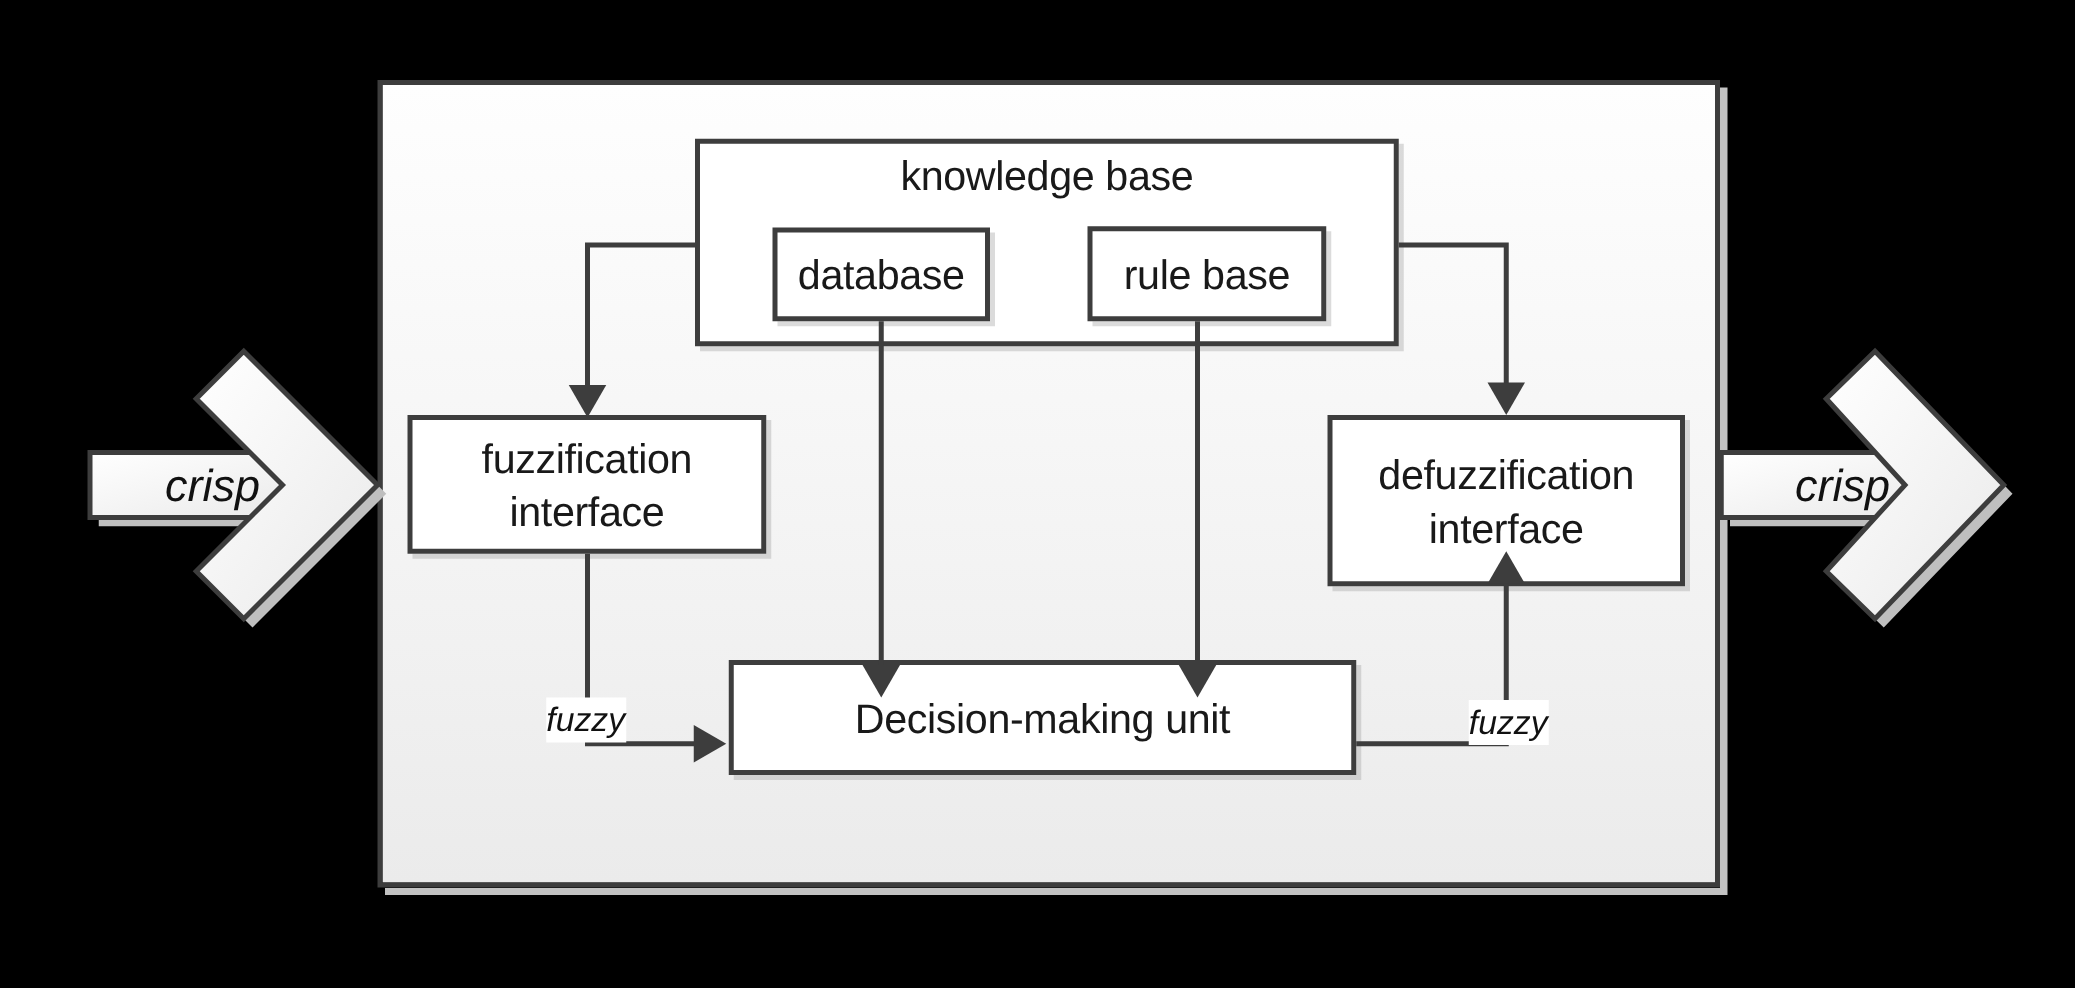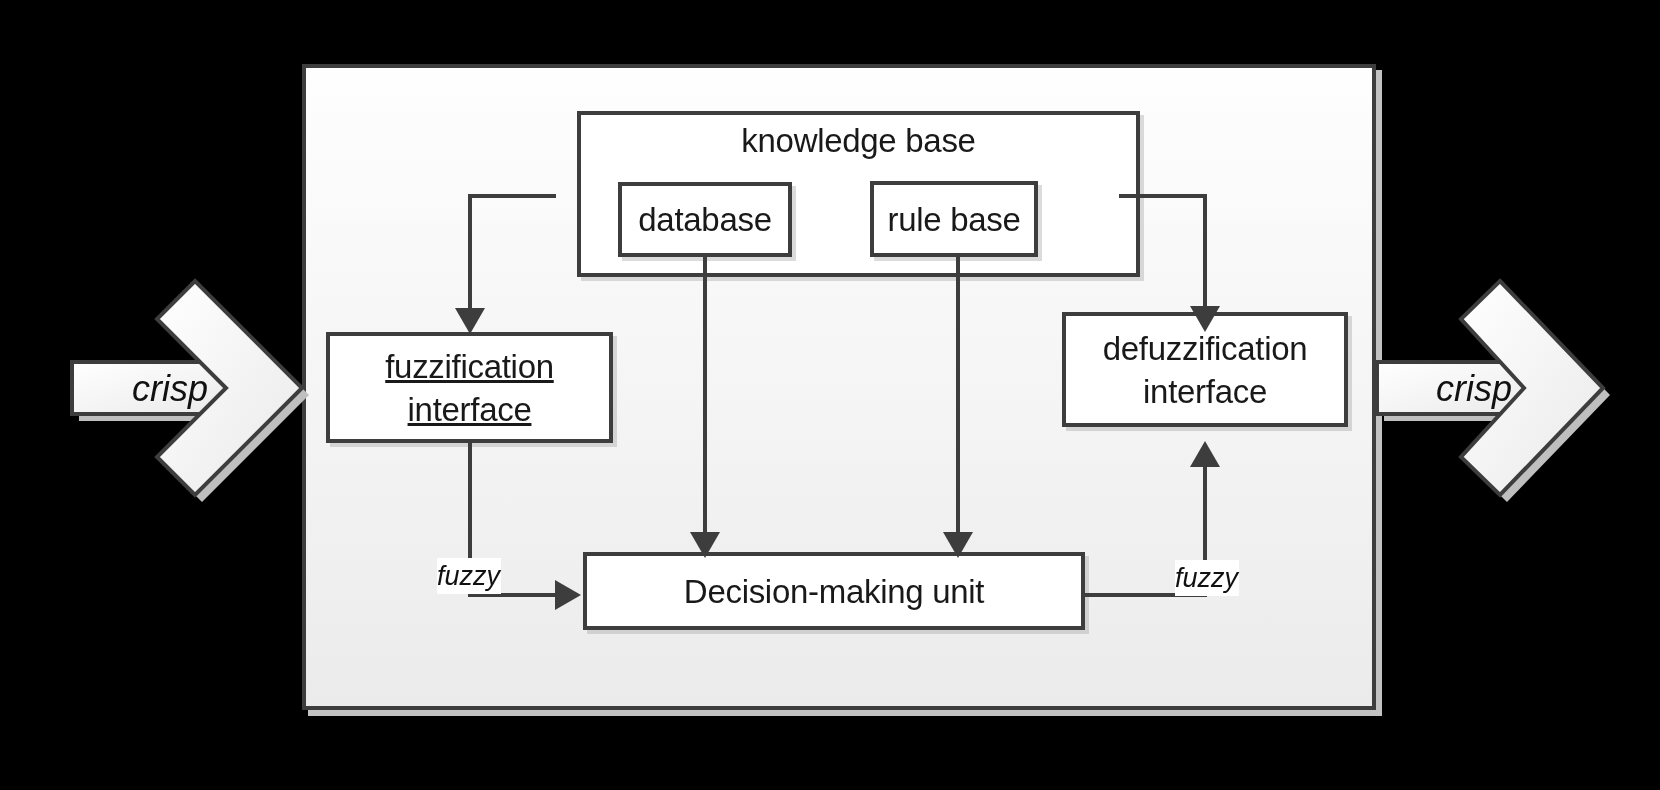--- a/index.html
+++ b/index.html
@@ -13,26 +13,26 @@
     background:linear-gradient(180deg,#fefefe 0%,#f6f6f6 45%,#ebebeb 100%);
     box-shadow:6px 6px 0 0 #c2c2c2;
   }
   .node{
     position:absolute;box-sizing:border-box;background:#ffffff;
     border:4px solid #3d3d3d;display:flex;flex-direction:column;
     align-items:center;justify-content:center;text-align:center;
     font-size:33px;line-height:43px;letter-spacing:-0.3px;
     box-shadow:4px 4px 0 0 rgba(165,165,165,0.40);
   }
-  #node-kb{left:577px;top:111px;width:563px;height:166px;justify-content:flex-start;padding-top:4px;}
+  #node-kb{left:556px;top:111px;width:563px;height:166px;justify-content:flex-start;padding-top:4px;}
   #node-database{left:618px;top:182px;width:174px;height:75px;}
-  #node-rulebase{left:870px;top:181px;width:168px;height:76px;}
-  #node-fuzz{left:326px;top:332px;width:287px;height:111px;text-decoration:underline;}
-  #node-defuzz{left:1062px;top:312px;width:286px;height:115px;}
-  #node-decision{left:583px;top:552px;width:502px;height:78px;}
+  #node-rulebase{left:870px;top:181px;width:191px;height:76px;}
+  #node-fuzz{left:326px;top:332px;width:287px;height:111px;}
+  #node-defuzz{left:1062px;top:332px;width:286px;height:137px;}
+  #node-decision{left:583px;top:528px;width:502px;height:92px;}
   svg.layer{position:absolute;left:0;top:0;pointer-events:none;}
   .flow-label{
     position:absolute;font-style:italic;font-size:36px;
     transform:translate(-50%,-50%);white-space:nowrap;color:#111;
   }
   .fuzzy-label{
     position:absolute;font-style:italic;font-size:27px;background:#ffffff;
     white-space:nowrap;color:#111;
     width:64px;height:36px;line-height:36px;
   }

